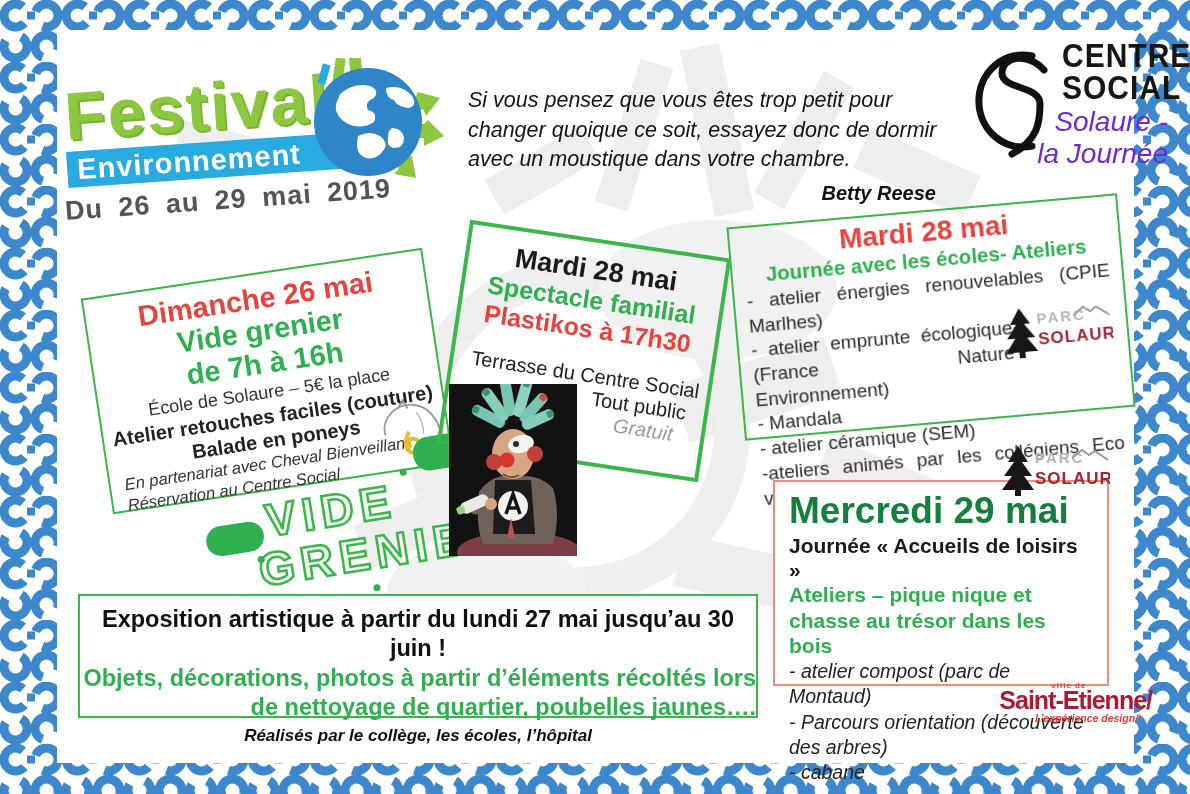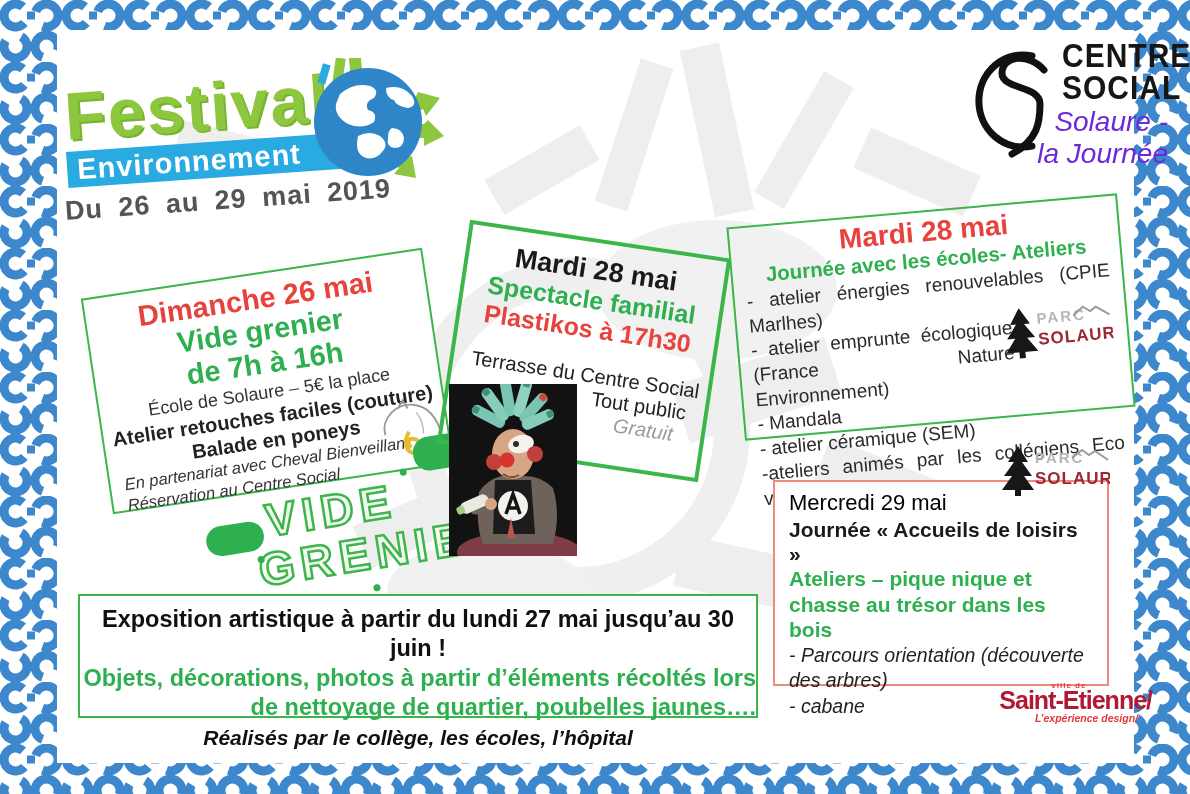--- a/index.html
+++ b/index.html
@@ -77,31 +77,31 @@
       transform:rotate(-5deg);border-width:2.5px;padding:4px 12px 0 12px;}
   .ec-title{color:#e8423d;font-weight:800;font-size:28px;text-align:center;}
   .ec-sub{color:#2fb050;font-weight:800;font-size:20.5px;text-align:center;margin-bottom:2px;}
   .ec-item{color:#2b2b2b;font-size:19px;line-height:1.3;text-align:justify;}
   .parc-in-box{position:absolute;right:14px;top:102px;}
   .parc-free{position:absolute;left:1002px;top:444px;z-index:3;}
 
   
   .box-mercredi{left:773px;top:480px;width:336px;height:206px;background:#fff;
       border:2px solid #f08a7c;padding:8px 14px 0 14px;}
-  .mc-title{color:#000000;font-weight:400;font-size:22px;}
+  .mc-title{color:#15803d;font-weight:700;font-size:37px;}
   .mc-sub{color:#1a1a1a;font-weight:700;font-size:21px;margin-top:2px;}
   .mc-green{color:#2fb050;font-weight:700;font-size:21px;line-height:1.22;}
   .mc-item{color:#222;font-style:italic;font-size:19.5px;line-height:1.3;}
 
   
   .box-expo{left:78px;top:594px;width:680px;height:124px;background:#fff;
       border-width:2.5px;padding-top:9px;}
   .ex-l1{color:#101010;font-weight:700;font-size:23.5px;line-height:1.25;}
   .ex-l2{color:#2fb050;font-weight:800;font-size:23.5px;line-height:1.25;text-align:right;}
-  .ex-l3{color:#101010;font-weight:700;font-style:italic;font-size:21px;margin-top:3px;}
+  .ex-l3{color:#101010;font-weight:700;font-style:italic;font-size:17px;margin-top:3px;}
 
   
   .st-logo{position:absolute;left:982px;top:686px;width:170px;z-index:3;text-align:right;}
   .st-row{position:relative;display:inline-block;}
   .st-pre{position:absolute;left:52px;top:-5px;font-size:8px;color:#e23a3a;font-weight:700;letter-spacing:1px;}
   .st-name{font-size:25px;font-weight:800;color:#b01931;letter-spacing:-1px;}
   .st-tag{font-size:10.5px;font-weight:700;font-style:italic;color:#e23a3a;margin-top:-3px;padding-right:14px;}
 </style>
 </head>
 <body>
@@ -163,20 +163,24 @@
       <g fill="#ffffff">
         <path d="M40 36 q14 -12 30 -8 q10 4 4 12 q-10 4 -6 12 q10 2 6 12 q-12 8 -26 2 q-14 -8 -12 -20 z"></path>
         <path d="M86 30 q16 -4 26 8 q6 10 -4 12 q-12 -2 -14 -8 q-8 -2 -8 -12 z"></path>
         <path d="M58 78 q12 -6 22 0 q10 8 2 16 q-6 8 -16 6 q-12 -4 -8 -22 z"></path>
         <path d="M92 70 q10 0 12 10 q0 10 -10 10 q-8 -2 -6 -10 q0 -8 4 -10 z"></path>
       </g>
     </svg>
     <div class="logo-dates">Du 26 au 29  mai 2019</div>
   </div>
 
+  <div class="quote">
+    <div class="quote-text">Si vous pensez que vous êtes trop petit pour changer quoique ce soit, essayez donc de dormir avec un moustique dans votre chambre.</div>
+    <div class="quote-author">Betty Reese</div>
+  </div>
 
   <div class="cs-logo">
     <svg class="cs-mono" width="98" height="130" viewBox="0 0 98 130">
       <g fill="none" stroke="#111" stroke-width="7" stroke-linecap="round">
         <path d="M72 14 A 44 46 0 1 0 72 104"></path>
         <path d="M84 28 C 68 10 42 14 42 31 C 42 48 80 43 80 62 C 80 80 78 98 52 112"></path>
       </g>
     </svg>
     <div class="cs-line1">CENTRE</div>
     <div class="cs-line2">SOCIAL</div>
@@ -296,20 +300,21 @@
     </g>
     <text x="33" y="19" font-family="Liberation Sans, sans-serif" font-size="15" font-weight="700" letter-spacing="2" fill="#b5b5b5">PARC</text>
     <path d="M70 14 l10 -8 7 5 6 -4 13 9" fill="none" stroke="#9a9a9a" stroke-width="2"></path>
     <text x="33" y="40" font-family="Liberation Sans, sans-serif" font-size="17" font-weight="800" letter-spacing="1" fill="#9c2733">SOLAURE</text>
   </svg>
 
   <div class="evbox box-mercredi">
     <div class="mc-title">Mercredi 29 mai</div>
     <div class="mc-sub">Journée « Accueils de loisirs »</div>
     <div class="mc-green">Ateliers – pique nique et chasse au trésor dans les bois</div>
+    <div class="mc-item">- atelier compost (parc de Montaud)</div>
     <div class="mc-item">- Parcours orientation (découverte des arbres)</div>
     <div class="mc-item">- cabane</div>
   </div>
 
   <div class="evbox green-border center box-expo">
     <div class="ex-l1">Exposition artistique à partir du lundi 27 mai jusqu’au 30 juin !</div>
     <div class="ex-l2">Objets, décorations, photos à partir d’éléments récoltés lors de nettoyage de quartier, poubelles jaunes….</div>
     <div class="ex-l3">Réalisés par le collège, les écoles, l’hôpital</div>
   </div>
 

